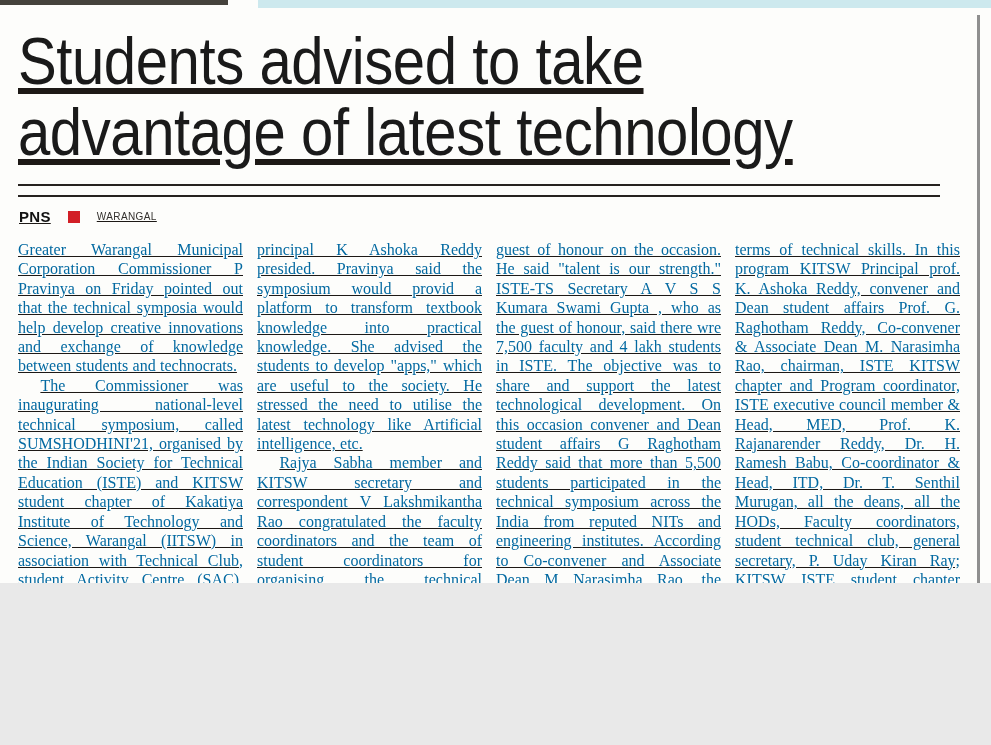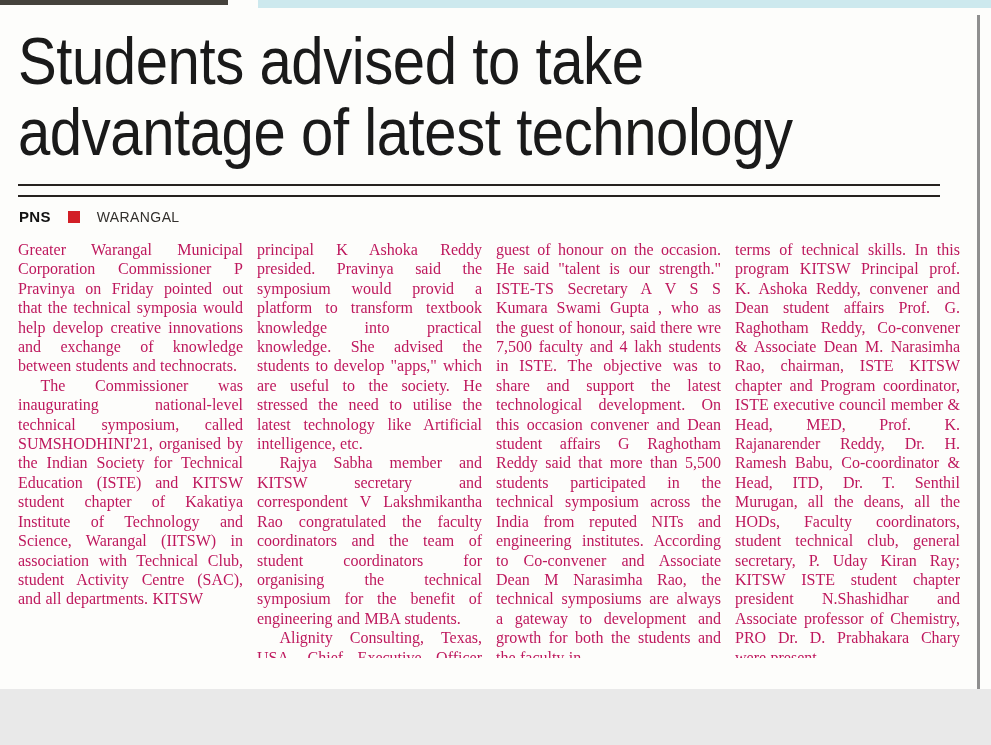--- a/index.html
+++ b/index.html
@@ -1,19 +1,19 @@
 <!DOCTYPE html>
 <html style="--top-bar: #45423c; --top-strip: #cde9ee; --byline-square: #d21f26;"><head>
 <meta charset="utf-8">
 <style>
   html,body { margin:0; padding:0; }
   body { background:#e9e9e9; font-family:"Liberation Sans", sans-serif; }
   .page {
-    position:relative; width:991px; height:689px; margin:0 auto;
-    background:#fdfdfb; overflow:hidden; color:#1d1916;
+    position:relative; width:991px; height:583px; margin:0 auto;
+    background:#fdfdfb; overflow:hidden; color:#1d1916;text-decoration:underline;
   }
   
   .topbar-dark  { position:absolute; left:0; top:0; width:228px; height:5px; background:var(--top-bar,#45423c); }
   .topbar-cyan  { position:absolute; left:258px; top:0; width:733px; height:8px; background:var(--top-strip,#cde9ee); }
   .right-rule   { position:absolute; left:977px; top:15px; width:3px; height:688px; background:#8f8f8f; }
   .bottom-bar   { position:absolute; left:0; top:735px; width:991px; height:6px; background:#141414; }
 
   
   .headline { margin:26px 0 0 18px; }
   .hl-line {
@@ -31,32 +31,32 @@
   .sh-line {
     display:block; white-space:nowrap; font-size:30px; line-height:37px;
     font-weight:400; color:#1c1c1c; letter-spacing:-0.3px;
     transform:scaleX(0.78); transform-origin:0 50%;
   }
 
   
   .byline { margin:11px 0 0 19px; display:flex; align-items:center; gap:17px; height:17px; }
   .byline .agency { font-weight:700; font-size:15px; letter-spacing:0.3px; color:#121212; }
   .byline .redsq  { width:12px; height:12px; background:var(--byline-square,#d21f26); display:inline-block; }
-  .byline .loc    { font-size:14px; color:#33302d; letter-spacing:0.4px; }
+  .byline .loc    { font-size:10px; color:#33302d; letter-spacing:0.4px; }
 
   
   .columns {
     margin:15px 0 0 18px; width:942px; height:418px;
     display:flex; gap:14px; overflow:hidden;
   }
   .col { flex:1 1 0; }
   .col p {
     margin:0; font-family:"Liberation Serif", serif;
     font-size:16px; line-height:19.4px; text-align:justify;
-    color:#be185d; word-spacing:0.4px;
+    color:#0369a1; word-spacing:0.4px;
   }
   .col p.indent { text-indent:1.4em; }
 </style>
 </head>
 <body>
 
 <div class="page">
 
   <div class="topbar-dark"></div>
   <div class="topbar-cyan"></div>

